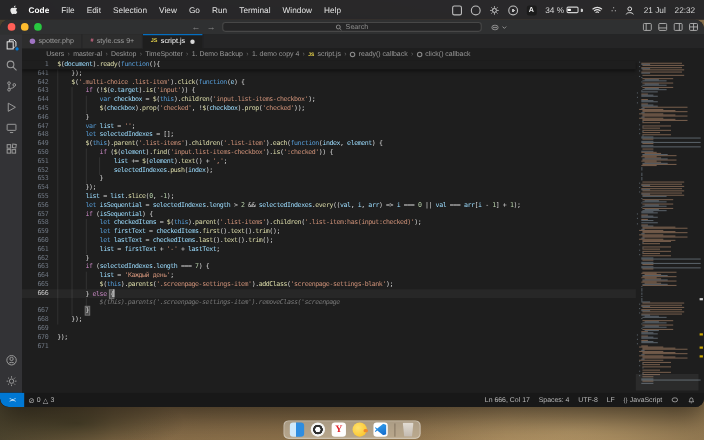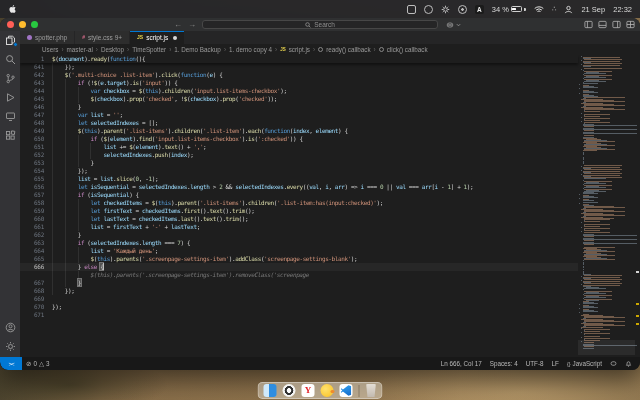--- a/index.html
+++ b/index.html
@@ -120,20 +120,32 @@
 <body>
 
 <div class="screen">
 
   <div class="menubar">
     <span>
       <svg width="9" height="10" viewBox="0 0 9 10">
           <path fill="#e8e8e8" d="M6.7 5.3c0-1 .8-1.5 .85-1.55-.45-.68-1.17-.77-1.43-.78-.6-.06-1.18.36-1.49.36-.3 0-.78-.35-1.28-.34-.66 0-1.27.38-1.6.97-.69 1.19-.18 2.95.49 3.91.33.47.72 1 1.23.98.5-.02.68-.32 1.28-.32.6 0 .77.32 1.29.31.53-.01.87-.48 1.19-.95.38-.55.53-1.08.54-1.1-.01-.01-1.05-.41-1.07-1.49zM5.7 2.3c.27-.33.46-.79.41-1.25-.4.02-.88.26-1.16.6-.25.29-.48.77-.42 1.22.44.03.9-.23 1.17-.57z"></path>
         </svg>
     </span>
+    <span class="menus">
+        <span class="mi b">Code</span>
+        <span class="mi">File</span>
+        <span class="mi">Edit</span>
+        <span class="mi">Selection</span>
+        <span class="mi">View</span>
+        <span class="mi">Go</span>
+        <span class="mi">Run</span>
+        <span class="mi">Terminal</span>
+        <span class="mi">Window</span>
+        <span class="mi">Help</span>
+      </span>
     <span class="mb-right">
       <span class="tray" style="border:1px solid #bdbdbd;border-radius:2px;"></span>
       <span class="tray" style="border:1px solid #bdbdbd;border-radius:50%;"></span>
       <span>
         <svg width="9" height="9" viewBox="0 0 10 10" stroke="#cfcfcf" fill="none" stroke-width="1">
             <circle cx="5" cy="5" r="2"></circle>
             <path d="M5 .8v1.4M5 7.8v1.4M.8 5h1.4M7.8 5h1.4M2 2l1 1M7 7l1 1M8 2 7 3M3 7 2 8"></path>
           </svg>
       </span>
       <span class="tray" style="border:1px solid #bdbdbd;border-radius:50%;background:radial-gradient(circle,#bdbdbd 0 25%,transparent 30%);"></span>
@@ -152,21 +164,21 @@
             <path d="M3.8 6.3a2 2 0 0 1 2.4 0"></path>
           </svg>
       </span>
       <span style="font-size:7px;color:#dfdfdf;">∴</span>
       <span>
         <svg width="9" height="9" viewBox="0 0 10 10" fill="none" stroke="#dfdfdf" stroke-width="1">
             <circle cx="5" cy="3.4" r="1.9"></circle>
             <path d="M1.4 9c.6-2.4 6.6-2.4 7.2 0"></path>
           </svg>
       </span>
-      <span>21 Sep</span>
+      <span>21 Jul</span>
       <span>22:32</span>
     </span>
   </div>
 
   <div class="window">
     <div class="titlebar">
       <span class="tl r"></span>
       <span class="tl y"></span>
       <span class="tl g"></span>
       <span class="nav-arrows">

